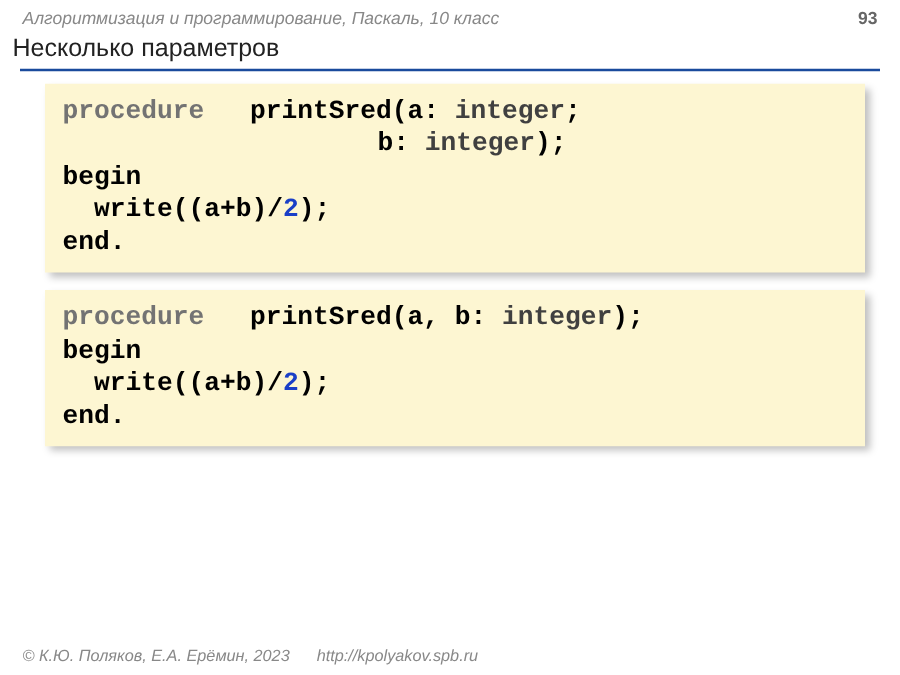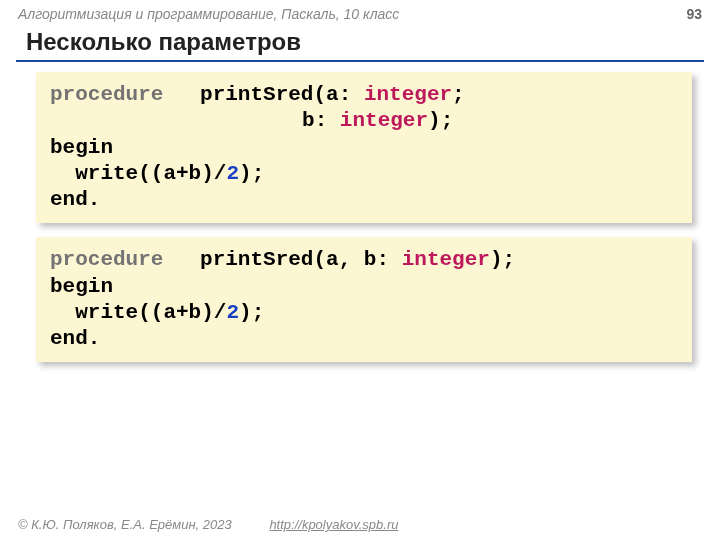--- a/index.html
+++ b/index.html
@@ -21,57 +21,56 @@
       font-size: 14px;
       gap: 40px;
     }
     .page-num {
       font-weight: bold;
       font-style: normal;
       color: #666;
       font-size: 14px;
     }
     .title {
-      font-size: 24px;
-      font-weight: bold;
+      font-size: 20px;
+      font-weight: normal;
       color: #222;
-      padding: 4px 0 4px 26px;
+      padding: 4px 0 4px 10px;
     }
     .title-underline {
       height: 2px;
       background: #1a4a9c;
       margin: 0 16px 10px 16px;
     }
     .code-block {
       margin: 0 28px 14px 36px;
       background: #fdf6d2;
       padding: 10px 14px 10px 14px;
       box-shadow: 4px 4px 6px rgba(0,0,0,0.25);
       font-family: "Courier New", monospace;
       font-size: 21px;
       font-weight: bold;
       line-height: 1.25;
       color: #000;
       white-space: pre;
     }
     .kw { color: #737373; }
     .fn { color: #000000; margin-left: 24px; }
-    .type { color: #be185d; }
+    .type { color: #404040; }
     .num { color: #1a3fc7; }
     .footer {
       position: absolute;
       bottom: 8px;
       left: 18px;
       font-size: 13px;
       font-style: italic;
       color: #888;
     }
     .footer .url {
-      margin-left: 34px;
-      text-decoration: underline;
+      margin-left: 18px;
     }
   </style>
 </head>
 <body>
 
 <div class="header">
   <span>Алгоритмизация и программирование, Паскаль, 10 класс</span>
   <span class="page-num">93</span>
 </div>
 

